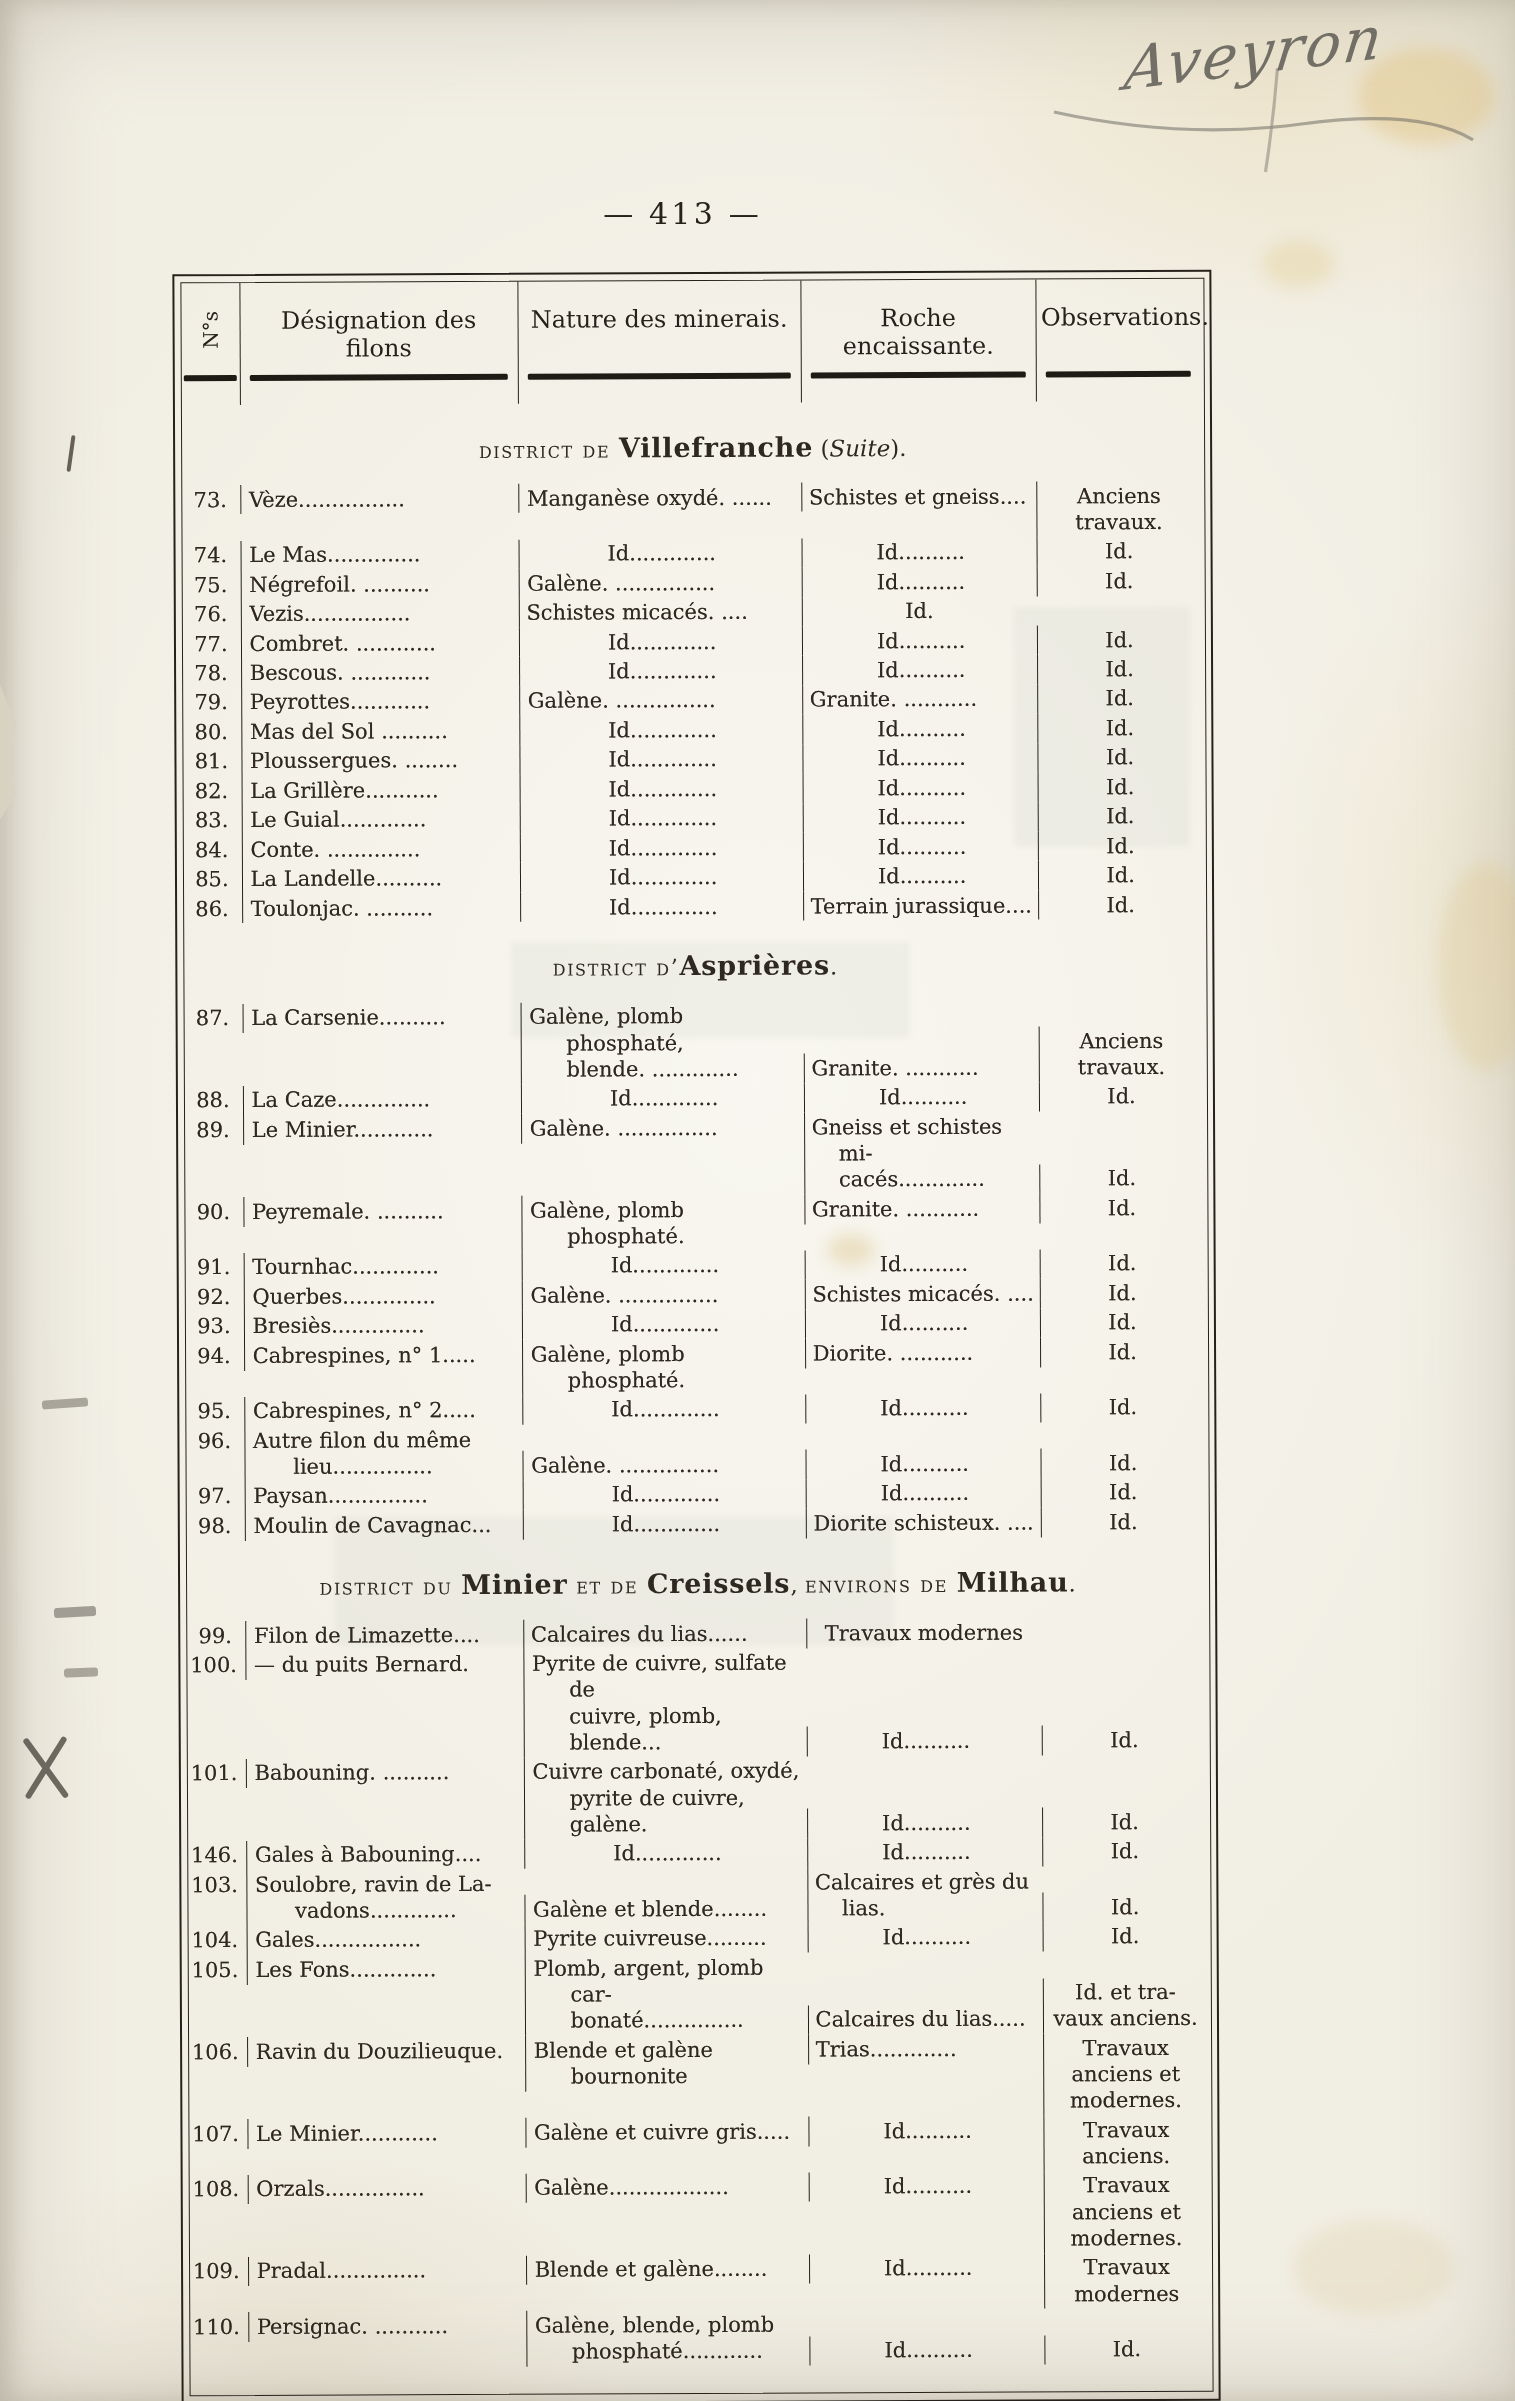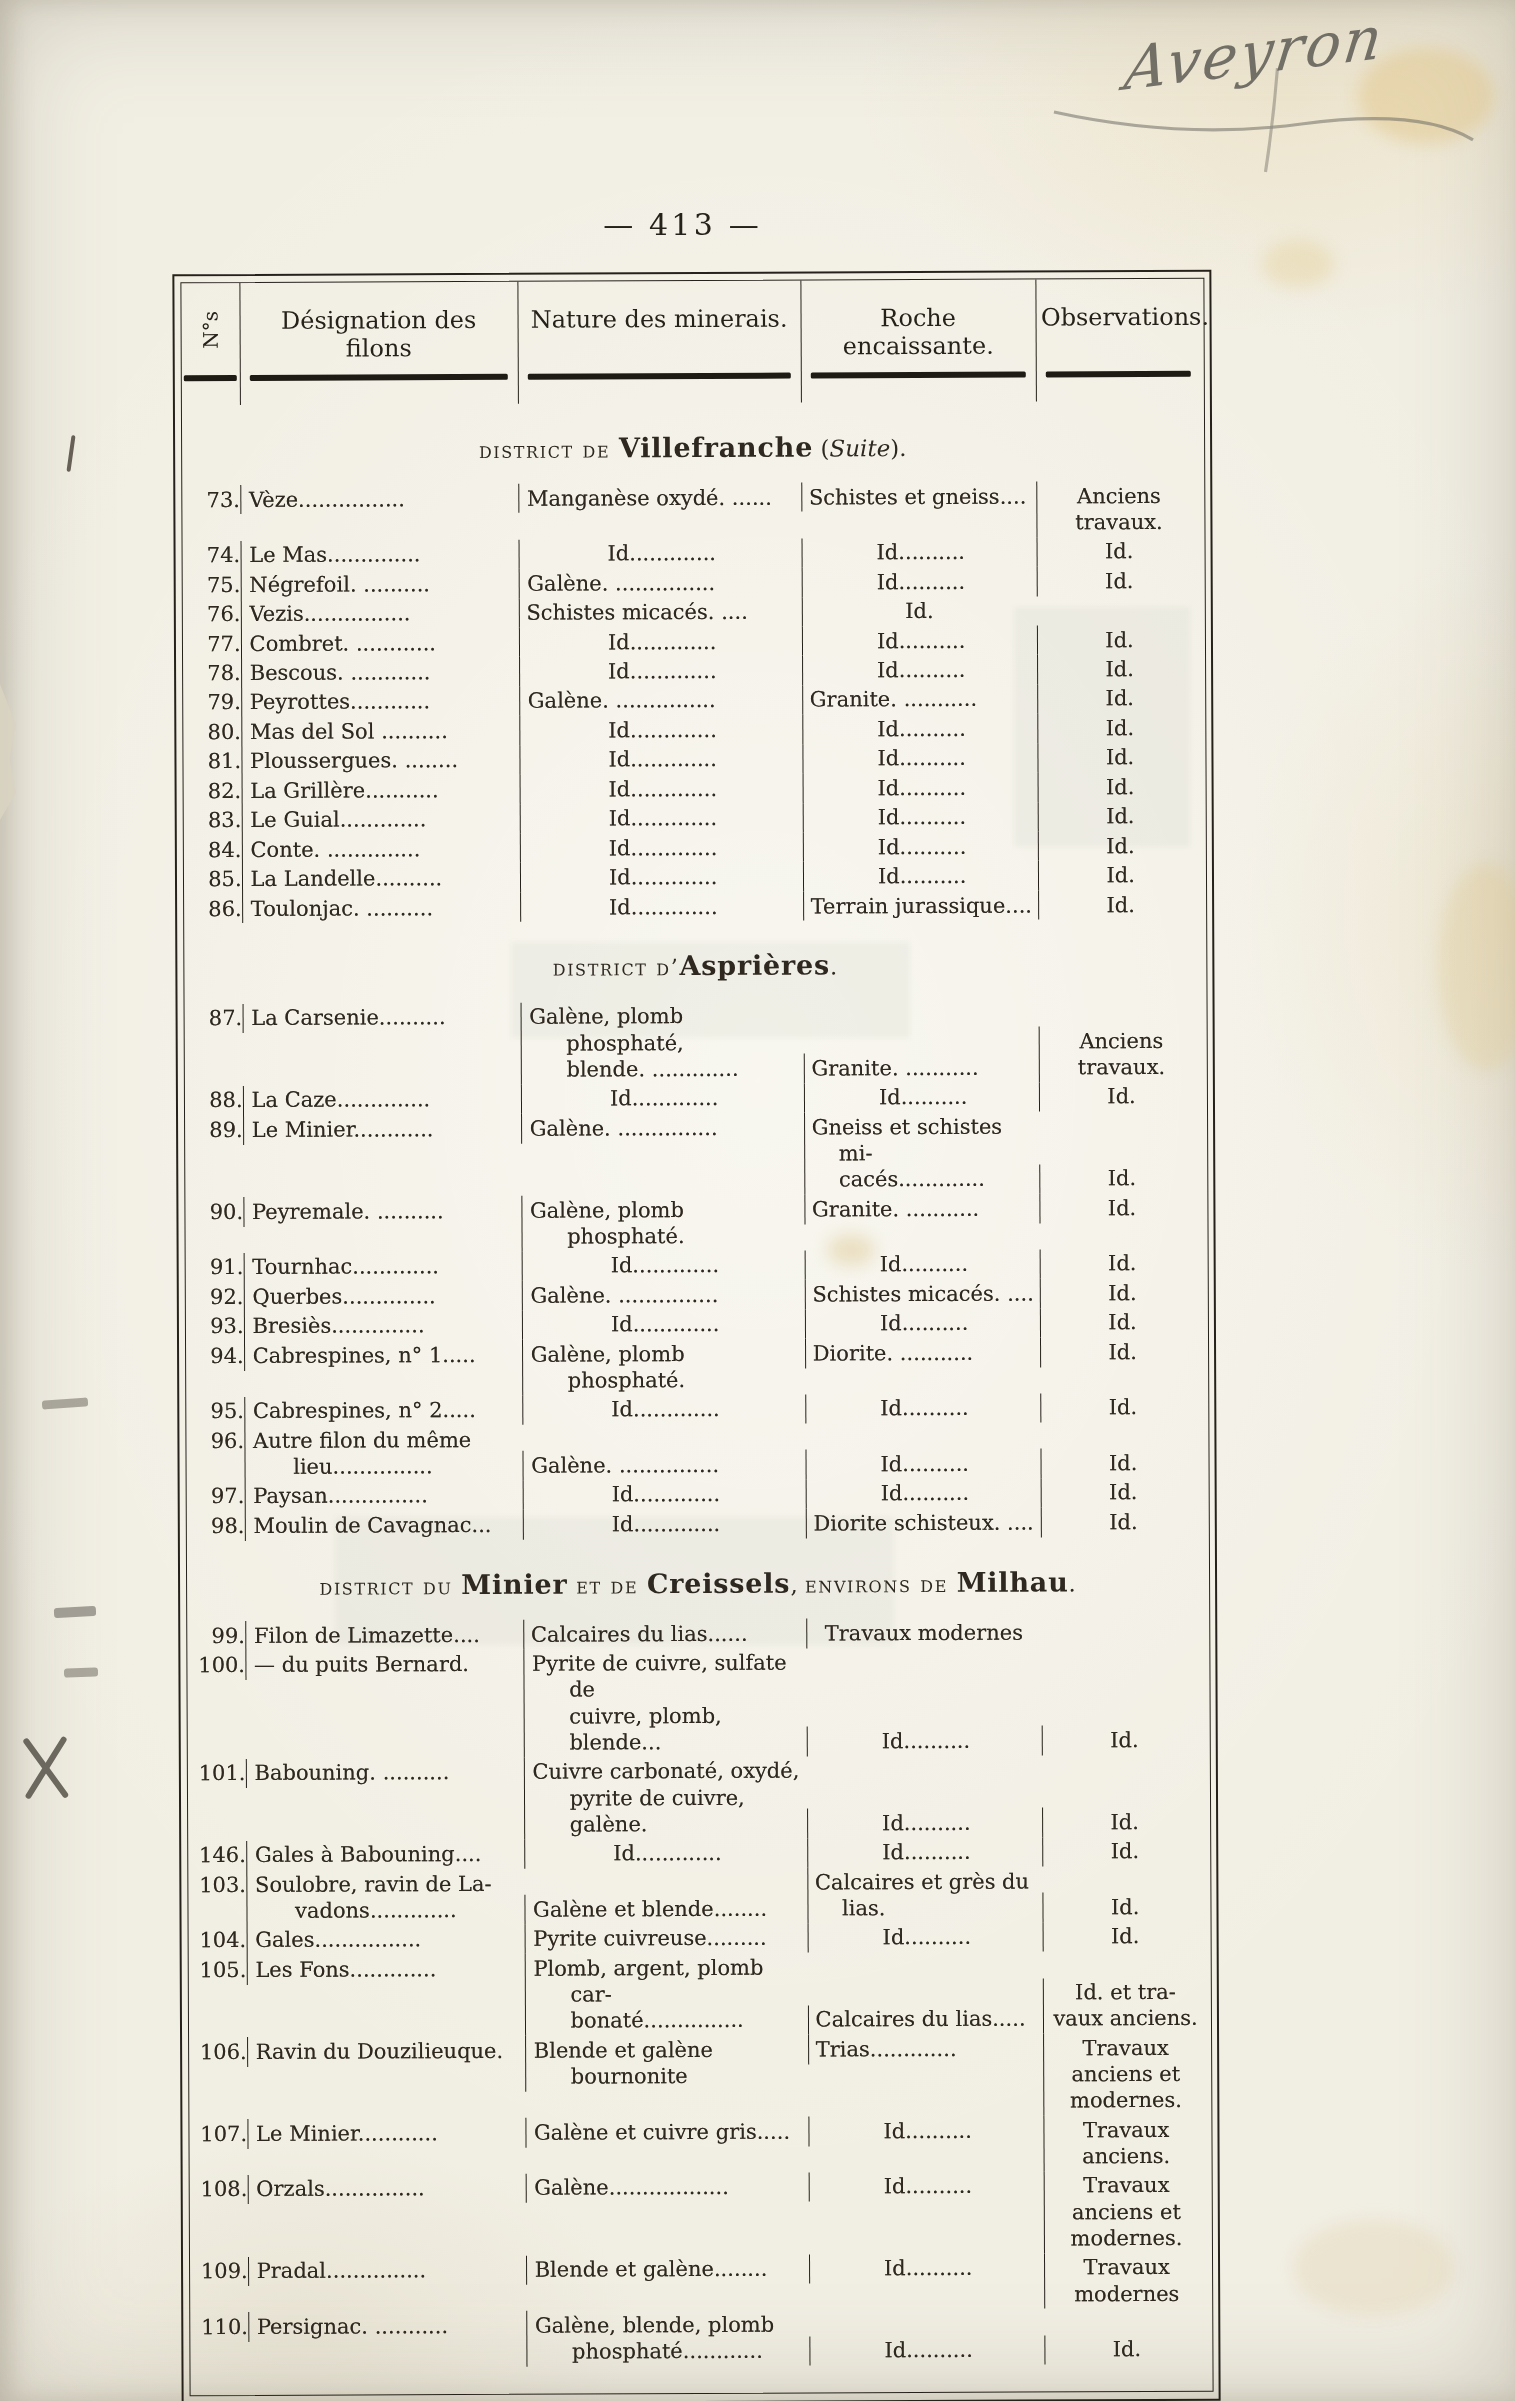--- a/index.html
+++ b/index.html
@@ -17,21 +17,21 @@
   
   .handwriting{
     position:absolute;top:11.2px;left:1124px;width:383px;
     font-style:italic;font-size:59px;color:#5e5c55;
     transform:rotate(-7deg) skewX(-14deg);letter-spacing:2.4px;white-space:nowrap;
     opacity:.85;
   }
   .flourish{position:absolute;top:64px;left:1038px;opacity:.7;}
   
   .page-number{
-    position:absolute;top:207px;left:343px;width:679px;text-align:center;
+    position:absolute;top:196px;left:343px;width:679px;text-align:center;
     font-size:30px;letter-spacing:3.2px;color:#26211a;
   }
   
   .table-outer{
     position:absolute;left:177px;top:272px;width:1024px;
     border:2.4px solid #26221b;padding:5.6px 5.6px 7.2px 5.6px;
     transform:rotate(-0.25deg);
     --cols:58px 278px 283px 235px 165px;
   }
   .table-inner{border:1.6px solid #26221b;min-height:1693px;padding-bottom:27px;}
@@ -53,21 +53,21 @@
   .p-italic{font-style:italic;font-size:23px;text-align:right;}
   .p-plain{font-size:23px;}
   .sec-rows{margin-top:4.8px;}
   .row{display:grid;grid-template-columns:var(--cols);align-items:start;}
   .cl{
     border-left:1.6px solid #26221b;
     font-size:21px;line-height:1.25;white-space:pre-line;
     padding:1.6px 3.2px;min-height:26px;
     text-shadow:0 0 0.4px rgba(40,30,15,.55);
   }
-  .c-no{border-left:none;text-align:right;padding-right:0;}
+  .c-no{border-left:none;text-align:right;padding-right:13px;}
   .c-des{padding-left:48px;padding-right:1.6px;text-indent:-40px;}
   .c-nat{padding-left:45px;padding-right:1.6px;text-indent:-37px;}
   .c-roc{padding-left:34px;padding-right:1.6px;text-indent:-27px;}
   .c-obs{text-align:center;padding-left:4.8px;padding-right:4.8px;}
   .cid{text-align:center;text-indent:0;padding-left:4.8px;}
   .vbot{align-self:end;}
   
   .stain{position:absolute;border-radius:50%;filter:blur(8px);pointer-events:none;}
   .s1{top:48px;left:1358px;width:136px;height:96px;background:rgba(224,196,130,.45);}
   .s2{top:240px;left:1262px;width:72px;height:48px;background:rgba(226,202,140,.35);}

